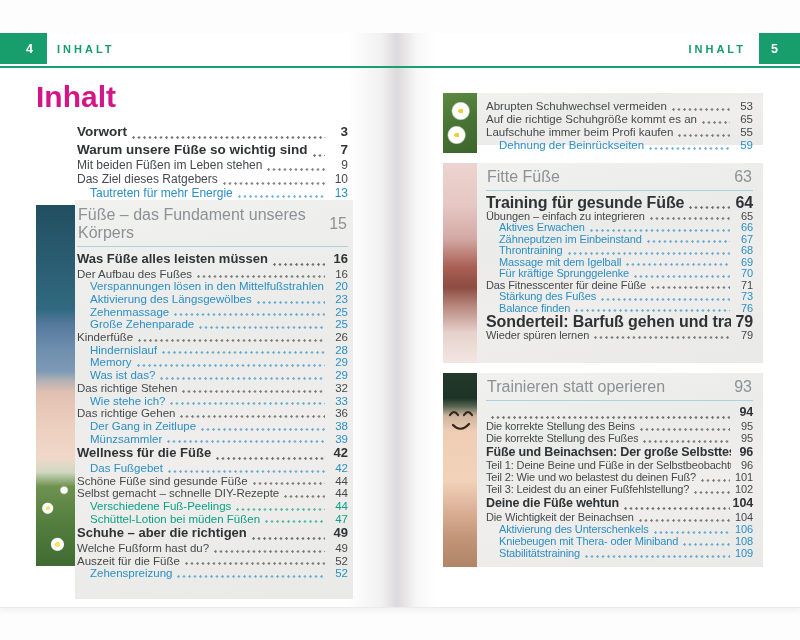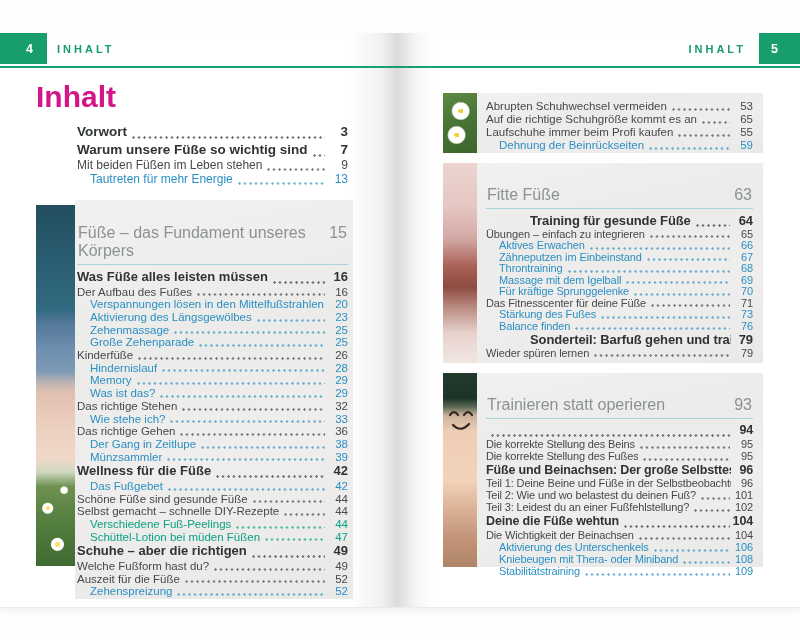--- a/index.html
+++ b/index.html
@@ -36,44 +36,44 @@
   .photo-hand{left:443px;top:163px;width:34px;height:200px;background:
     linear-gradient(180deg,#ecd4d0 0%,#e5c6c2 22%,#d3a8a4 38%,#a96055 52%,#8d4b41 62%,
       #b98a80 72%,#e7d2cc 85%,#f2e6e2 100%);}
   .photo-toes{left:443px;top:373px;width:34px;height:194px;background:
     linear-gradient(180deg,#22392b 0%,#1d3326 13%,#53624f 17%,#cdb39c 22%,#eecdb4 30%,
       #f2d3ba 55%,#d9ae93 72%,#c29579 85%,#b08466 100%);}
 
   .panel{position:absolute;box-sizing:border-box;
          background:linear-gradient(168deg,#f1f1f0 0%,#ebebea 35%,#efeeec 62%,#e9e9e8 100%);}
   .panel-left{left:75px;top:200px;width:278px;height:399px;padding:4px 5px 0 2px;}
-  .panel-1{left:477px;top:93px;width:286px;height:60px;padding:7px 10px 0 9px;}
+  .panel-1{left:477px;top:93px;width:286px;height:52px;padding:7px 10px 0 9px;}
   .panel-2{left:477px;top:163px;width:286px;height:200px;padding:3px 10px 0 9px;}
   .panel-3{left:477px;top:373px;width:286px;height:194px;padding:3px 10px 0 9px;}
 
-  .sec-head{display:flex;align-items:flex-start;font-size:16px;color:#8b9194;
-            padding:2px 1px 4px 1px;border-bottom:1px solid #a9d2df;margin-bottom:4px;margin-top:18px;}
+  .sec-head{display:flex;align-items:center;font-size:16px;color:#8b9194;
+            padding:2px 1px 4px 1px;border-bottom:1px solid #a9d2df;margin-bottom:4px;}
   .sec-pg{margin-left:auto;}
 
   .row{display:flex;align-items:flex-end;font-size:11.5px;line-height:12.7px;color:#45494b;}
   .row .lbl{white-space:nowrap;flex:0 1 auto;min-width:0;overflow:hidden;}
   .row .dots{flex:1 1 auto;min-width:2px;align-self:stretch;position:relative;}
   .row .dots::after{content:"";position:absolute;left:5px;right:3px;bottom:2px;height:3px;
       background-image:radial-gradient(circle at 1.5px 1.5px, currentColor 1px, rgba(0,0,0,0) 1.4px);
       background-size:5.5px 3px;background-repeat:repeat-x;opacity:0.68;}
   .row .pg{flex:0 0 auto;min-width:20px;text-align:right;}
   .row.b{font-size:13px;line-height:16.5px;font-weight:700;color:#2f3335;}
   .row.u{color:#2b8fc4;padding-left:13px;}
   .row.t{color:#0aa184;padding-left:13px;}
 
   .intro-list .row{font-size:12px;line-height:13.8px;justify-content:space-between;}
   .intro-list .row.b{font-size:13.5px;line-height:18px;}
   .panel-1 .row{line-height:13px;}
   .panel-2 .row{font-size:11px;line-height:11.5px;letter-spacing:-0.1px;}
-  .panel-2 .row.b{font-size:13px;line-height:15.5px;margin-left:44px;}
+  .panel-2 .row.b{font-size:16px;line-height:15.5px;}
   .panel-3 .row{font-size:11px;line-height:11.9px;letter-spacing:-0.15px;}
   .panel-3 .row.b{font-size:12.5px;line-height:15.8px;}
 </style>
 </head>
 <body>
 
 <div class="canvas">
   <div class="spread-bg"></div>
   <div class="gutter"></div>
   <div class="headline-rule"></div>
@@ -93,20 +93,25 @@
       </div>
       <div class="row b">
         <span class="lbl">Warum unsere Füße so wichtig sind</span>
         <span class="dots"></span>
         <span class="pg">7</span>
       </div>
       <div class="row n">
         <span class="lbl">Mit beiden Füßen im Leben stehen</span>
         <span class="dots"></span>
         <span class="pg">9</span>
+      </div>
+      <div class="row n">
+        <span class="lbl">Das Ziel dieses Ratgebers</span>
+        <span class="dots"></span>
+        <span class="pg">10</span>
       </div>
       <div class="row u">
         <span class="lbl">Tautreten für mehr Energie</span>
         <span class="dots"></span>
         <span class="pg">13</span>
       </div>
     </div>
 
   <div class="photo photo-strip"></div>
 

